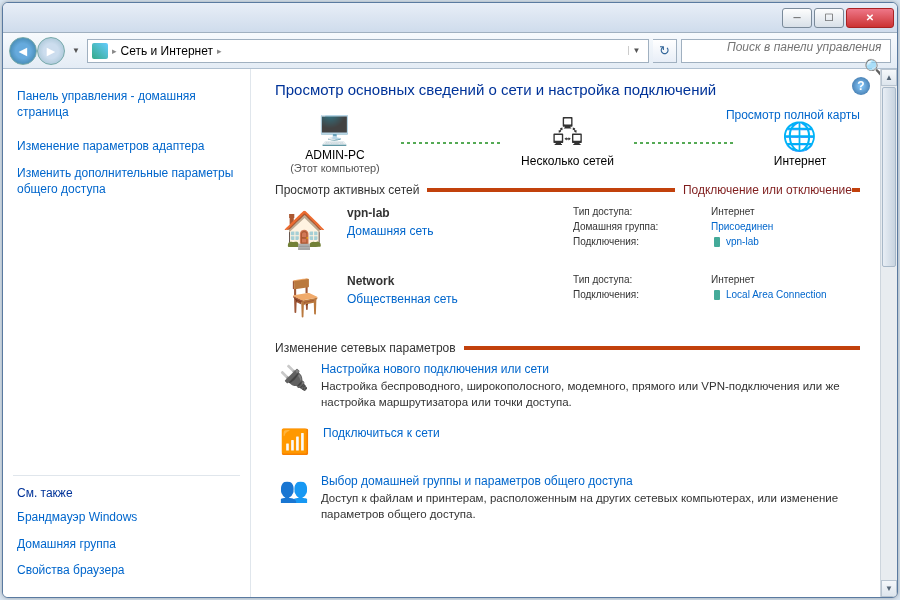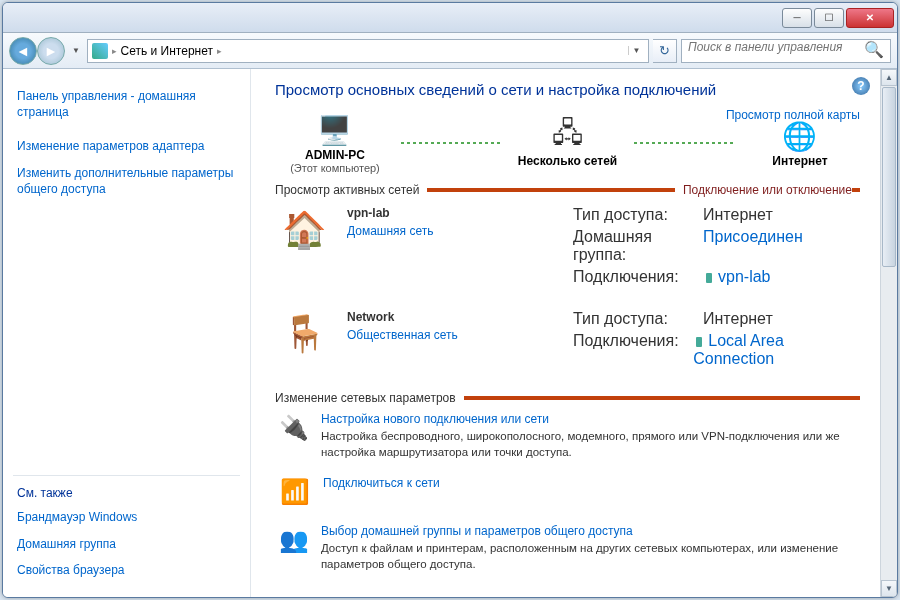--- a/index.html
+++ b/index.html
@@ -12,47 +12,47 @@
 .navbtns { display: flex; gap: 0; }
 .navbtn { width: 28px; height: 28px; border-radius: 50%; background: radial-gradient(#cde 40%,#9bc); border: 1px solid #7aa; display: flex; align-items: center; justify-content: center; color: #fff; font-size: 14px; }
 .navbtn.back { background: radial-gradient(#6ad 40%,#379); }
 .navdrop { width: 14px; height: 28px; display: flex; align-items: center; justify-content: center; color: #555; font-size: 8px; }
 .addressbar { flex: 1; height: 24px; border: 1px solid #a0b0c0; background: #fff; display: flex; align-items: center; padding: 0 4px; gap: 4px; font-size: 12px; }
 .addricon { width: 16px; height: 16px; background: linear-gradient(45deg,#3a8,#6cf); border-radius: 2px; }
 .crumb { color: #000; }
 .crumbsep { color: #888; font-size: 9px; }
 .addrdrop { width: 16px; text-align: center; color: #555; font-size: 8px; border-left: 1px solid #ccc; }
 .refresh { width: 24px; height: 24px; border: 1px solid #a0b0c0; border-left: none; background: linear-gradient(#fff,#e8eef7); display: flex; align-items: center; justify-content: center; color: #369; font-size: 13px; }
-.searchbar { width: 210px; height: 24px; border: 1px solid #a0b0c0; background: #fff; display: flex; align-items: flex-start; padding: 0 6px; gap: 4px; }
+.searchbar { width: 210px; height: 24px; border: 1px solid #a0b0c0; background: #fff; display: flex; align-items: flex-end; padding: 0 6px; gap: 4px; flex-direction: column; }
 .searchbar input { border: none; outline: none; flex: 1; font-size: 12px; font-style: italic; color: #888; }
 .body { flex: 1; display: flex; overflow: hidden; }
 .sidebar { width: 248px; background: #fff; border-right: 1px solid #e0e6ec; padding: 14px 10px; display: flex; flex-direction: column; font-size: 12px; }
 .sidelink { color: #0066cc; padding: 5px 4px; line-height: 1.35; cursor: pointer; }
 .sidegap { flex: 1; }
 .sidehdr { color: #003399; font-size: 12px; padding: 4px; margin-top: 8px; border-top: 1px solid #e0e6ec; padding-top: 10px; }
 .content { flex: 1; padding: 12px 20px 12px 24px; overflow-y: auto; position: relative; font-size: 12px; color: #333; }
 .helpicon { position: absolute; top: 8px; right: 10px; width: 18px; height: 18px; border-radius: 50%; background: radial-gradient(#8cf,#369); color: #fff; display: flex; align-items: center; justify-content: center; font-size: 12px; font-weight: bold; }
 .h1 { color: #003399; font-size: 15px; font-weight: normal; margin-bottom: 14px; }
 .maprow { display: flex; align-items: center; gap: 6px; margin: 6px 0 2px; position: relative; }
 .maplink { position: absolute; right: 0; top: -4px; color: #0066cc; font-size: 12px; }
 .mapitem { display: flex; flex-direction: column; align-items: center; width: 120px; }
 .mapicon { width: 40px; height: 36px; display: flex; align-items: center; justify-content: center; font-size: 28px; }
-.maplbl { font-size: 12px; color: #000; text-align: right; font-weight: bold; }
+.maplbl { font-size: 12px; color: #000; text-align: right; }
 .mapsub { font-size: 11px; color: #555; }
 .mapline { flex: 1; height: 2px; background: repeating-linear-gradient(90deg,#5a5 0,#5a5 3px,transparent 3px,transparent 6px); }
 .fieldset { border: none; border-top: 4px solid #c2410c; margin-top: 14px; padding-top: 4px; position: relative; }
 .legend { position: absolute; top: -9px; left: 0; background: #fff; padding-right: 8px; font-size: 12px; color: #333; }
 .legendright { position: absolute; top: -9px; right: 8px; background: #fff; padding-left: 8px; color: #7f1d1d; font-size: 12px; }
 .netrow { display: flex; padding: 10px 4px; gap: 16px; }
 .neticon { width: 52px; height: 48px; display: flex; align-items: center; justify-content: center; font-size: 36px; }
 .netleft { width: 210px; }
 .netname { font-weight: bold; font-size: 12px; margin-bottom: 4px; }
 .nettype { color: #0066cc; font-size: 12px; }
 .netright { flex: 1; }
-.kvrow { display: flex; font-size: 16px; margin-bottom: 4px; }
+.kvrow { display: flex; font-size: 10px; margin-bottom: 4px; gap: 8px; }
 .kvkey { width: 130px; color: #333; }
 .kvval { color: #333; }
 .kvlink { color: #0066cc; }
 .connicon { width: 12px; height: 12px; display: inline-block; vertical-align: middle; margin-right: 3px; }
 .taskrow { display: flex; gap: 12px; padding: 8px 4px; }
 .taskicon { width: 32px; height: 32px; display: flex; align-items: center; justify-content: center; font-size: 24px; }
 .tasktitle { color: #0066cc; font-size: 12px; margin-bottom: 3px; }
 .taskdesc { font-size: 11.5px; color: #333; line-height: 1.35; }
 .scrollbar { width: 17px; background: #e8ecf0; border-left: 1px solid #cdd5dd; display: flex; flex-direction: column; }
 .sbbtn { height: 17px; background: linear-gradient(#f5f8fb,#dde5ed); border: 1px solid #b8c4d0; display: flex; align-items: center; justify-content: center; font-size: 8px; color: #567; }

